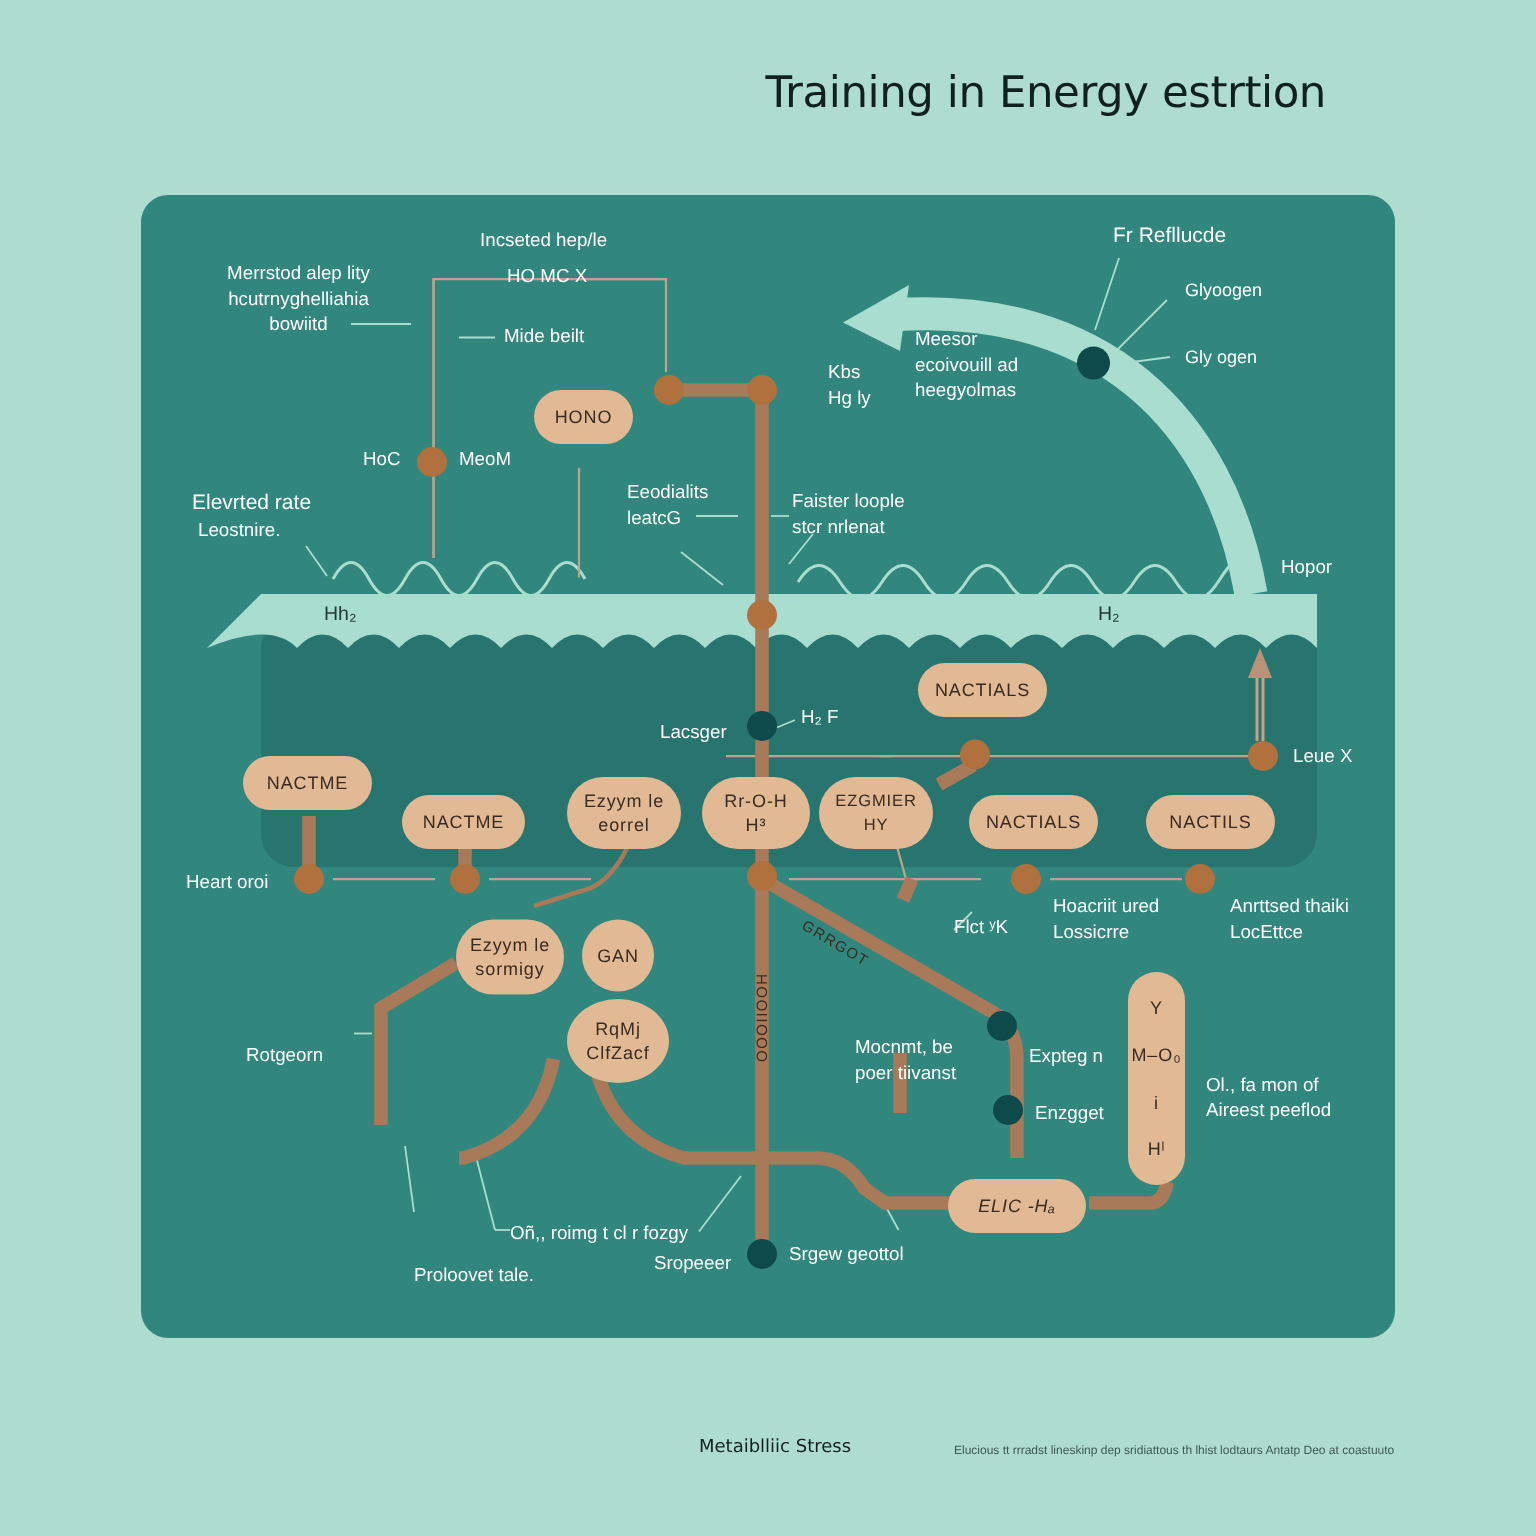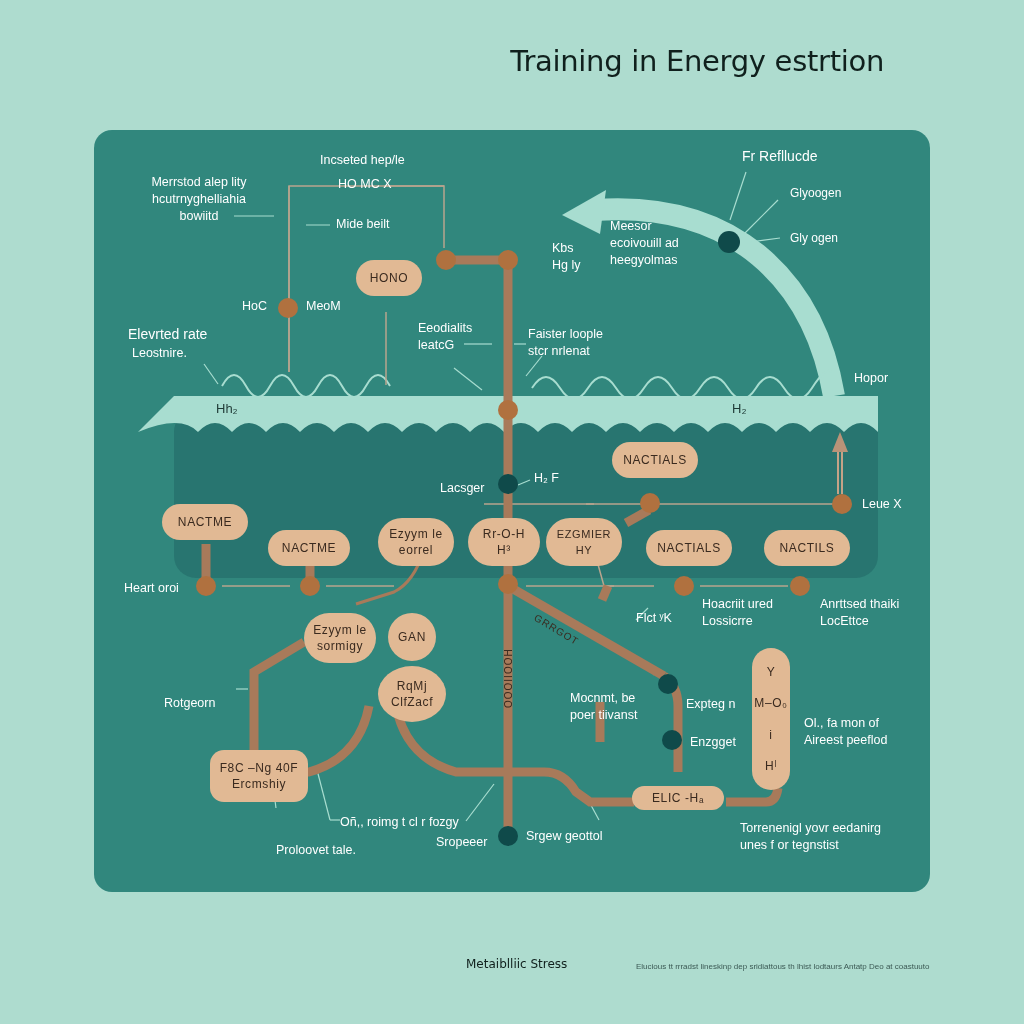--- a/index.html
+++ b/index.html
@@ -190,24 +190,20 @@
   <div class="lbl" style="left:596px;top:604px;">Enzgget</div>
   <div class="lbl" style="left:70px;top:551px;margin-top:14px;">Rotgeorn</div>
   <div class="lbl" style="left:710px;top:585px;">
     <div>Ol., fa mon of</div>
     <div>Aireest peeflod</div>
   </div>
   <div class="lbl" style="left:246px;top:684px;">Oñ,, roimg t cl r fozgy</div>
   <div class="lbl" style="left:182px;top:712px;">Proloovet tale.</div>
   <div class="lbl" style="left:342px;top:704px;">Sropeeer</div>
   <div class="lbl" style="left:432px;top:698px;">Srgew geottol</div>
-  <div class="lbl" style="left:646px;top:690px;">
-    <div>Torrenenigl yovr eedanirg</div>
-    <div>unes f or tegnstist</div>
-  </div>
 
   <div class="pill" style="left:262px;top:130px;width:66px;height:36px;border-radius:18px;">HONO</div>
   <div class="pill" style="left:68px;top:374px;width:86px;height:36px;border-radius:18px;">NACTME</div>
   <div class="pill" style="left:174px;top:400px;width:82px;height:36px;border-radius:18px;">NACTME</div>
   <div class="pill" style="left:284px;top:388px;width:76px;height:48px;border-radius:24px;flex-direction:column;">
     <div>Ezyym le</div>
     <div>eorrel</div>
   </div>
   <div class="pill" style="left:374px;top:388px;width:72px;height:48px;border-radius:24px;flex-direction:column;">
     <div>Rr-O-H</div>
@@ -222,25 +218,21 @@
   <div class="pill" style="left:670px;top:400px;width:86px;height:36px;border-radius:18px;">NACTILS</div>
   <div class="pill" style="left:210px;top:483px;width:72px;height:50px;border-radius:25px;flex-direction:column;">
     <div>Ezyym le</div>
     <div>sormigy</div>
   </div>
   <div class="pill" style="left:294px;top:483px;width:48px;height:48px;border-radius:50%;">GAN</div>
   <div class="pill" style="left:284px;top:536px;width:68px;height:56px;border-radius:50%;flex-direction:column;">
     <div>RqMj</div>
     <div>ClfZacf</div>
   </div>
-  <div class="pill" style="left:116px;top:620px;width:98px;height:52px;border-radius:14px;flex-direction:column;">
-    <div>F8C –Nɡ 40F</div>
-    <div>Ercmshiy</div>
-  </div>
-  <div class="pill" style="left:538px;top:656px;width:92px;height:24px;border-radius:18px;">ELIC -Hₐ</div>
+  <div class="pill" style="left:538px;top:656px;width:92px;height:36px;border-radius:18px;font-style:italic;">ELIC -Hₐ</div>
   <div class="pill" style="left:658px;top:518px;width:38px;height:142px;border-radius:19px;flex-direction:column;justify-content:space-around;padding:8px 0;box-sizing:border-box;">
     <div>Y</div>
     <div>M–O₀</div>
     <div>i</div>
     <div>Hˡ</div>
   </div>
 
   <div class="vtext" style="left:409px;top:510px;transform:rotate(-90deg) translateX(-68px);">OOOIIOOH</div>
   <div class="vtext" style="left:444px;top:482px;transform:rotate(31deg);">GRRGOT</div>
 

